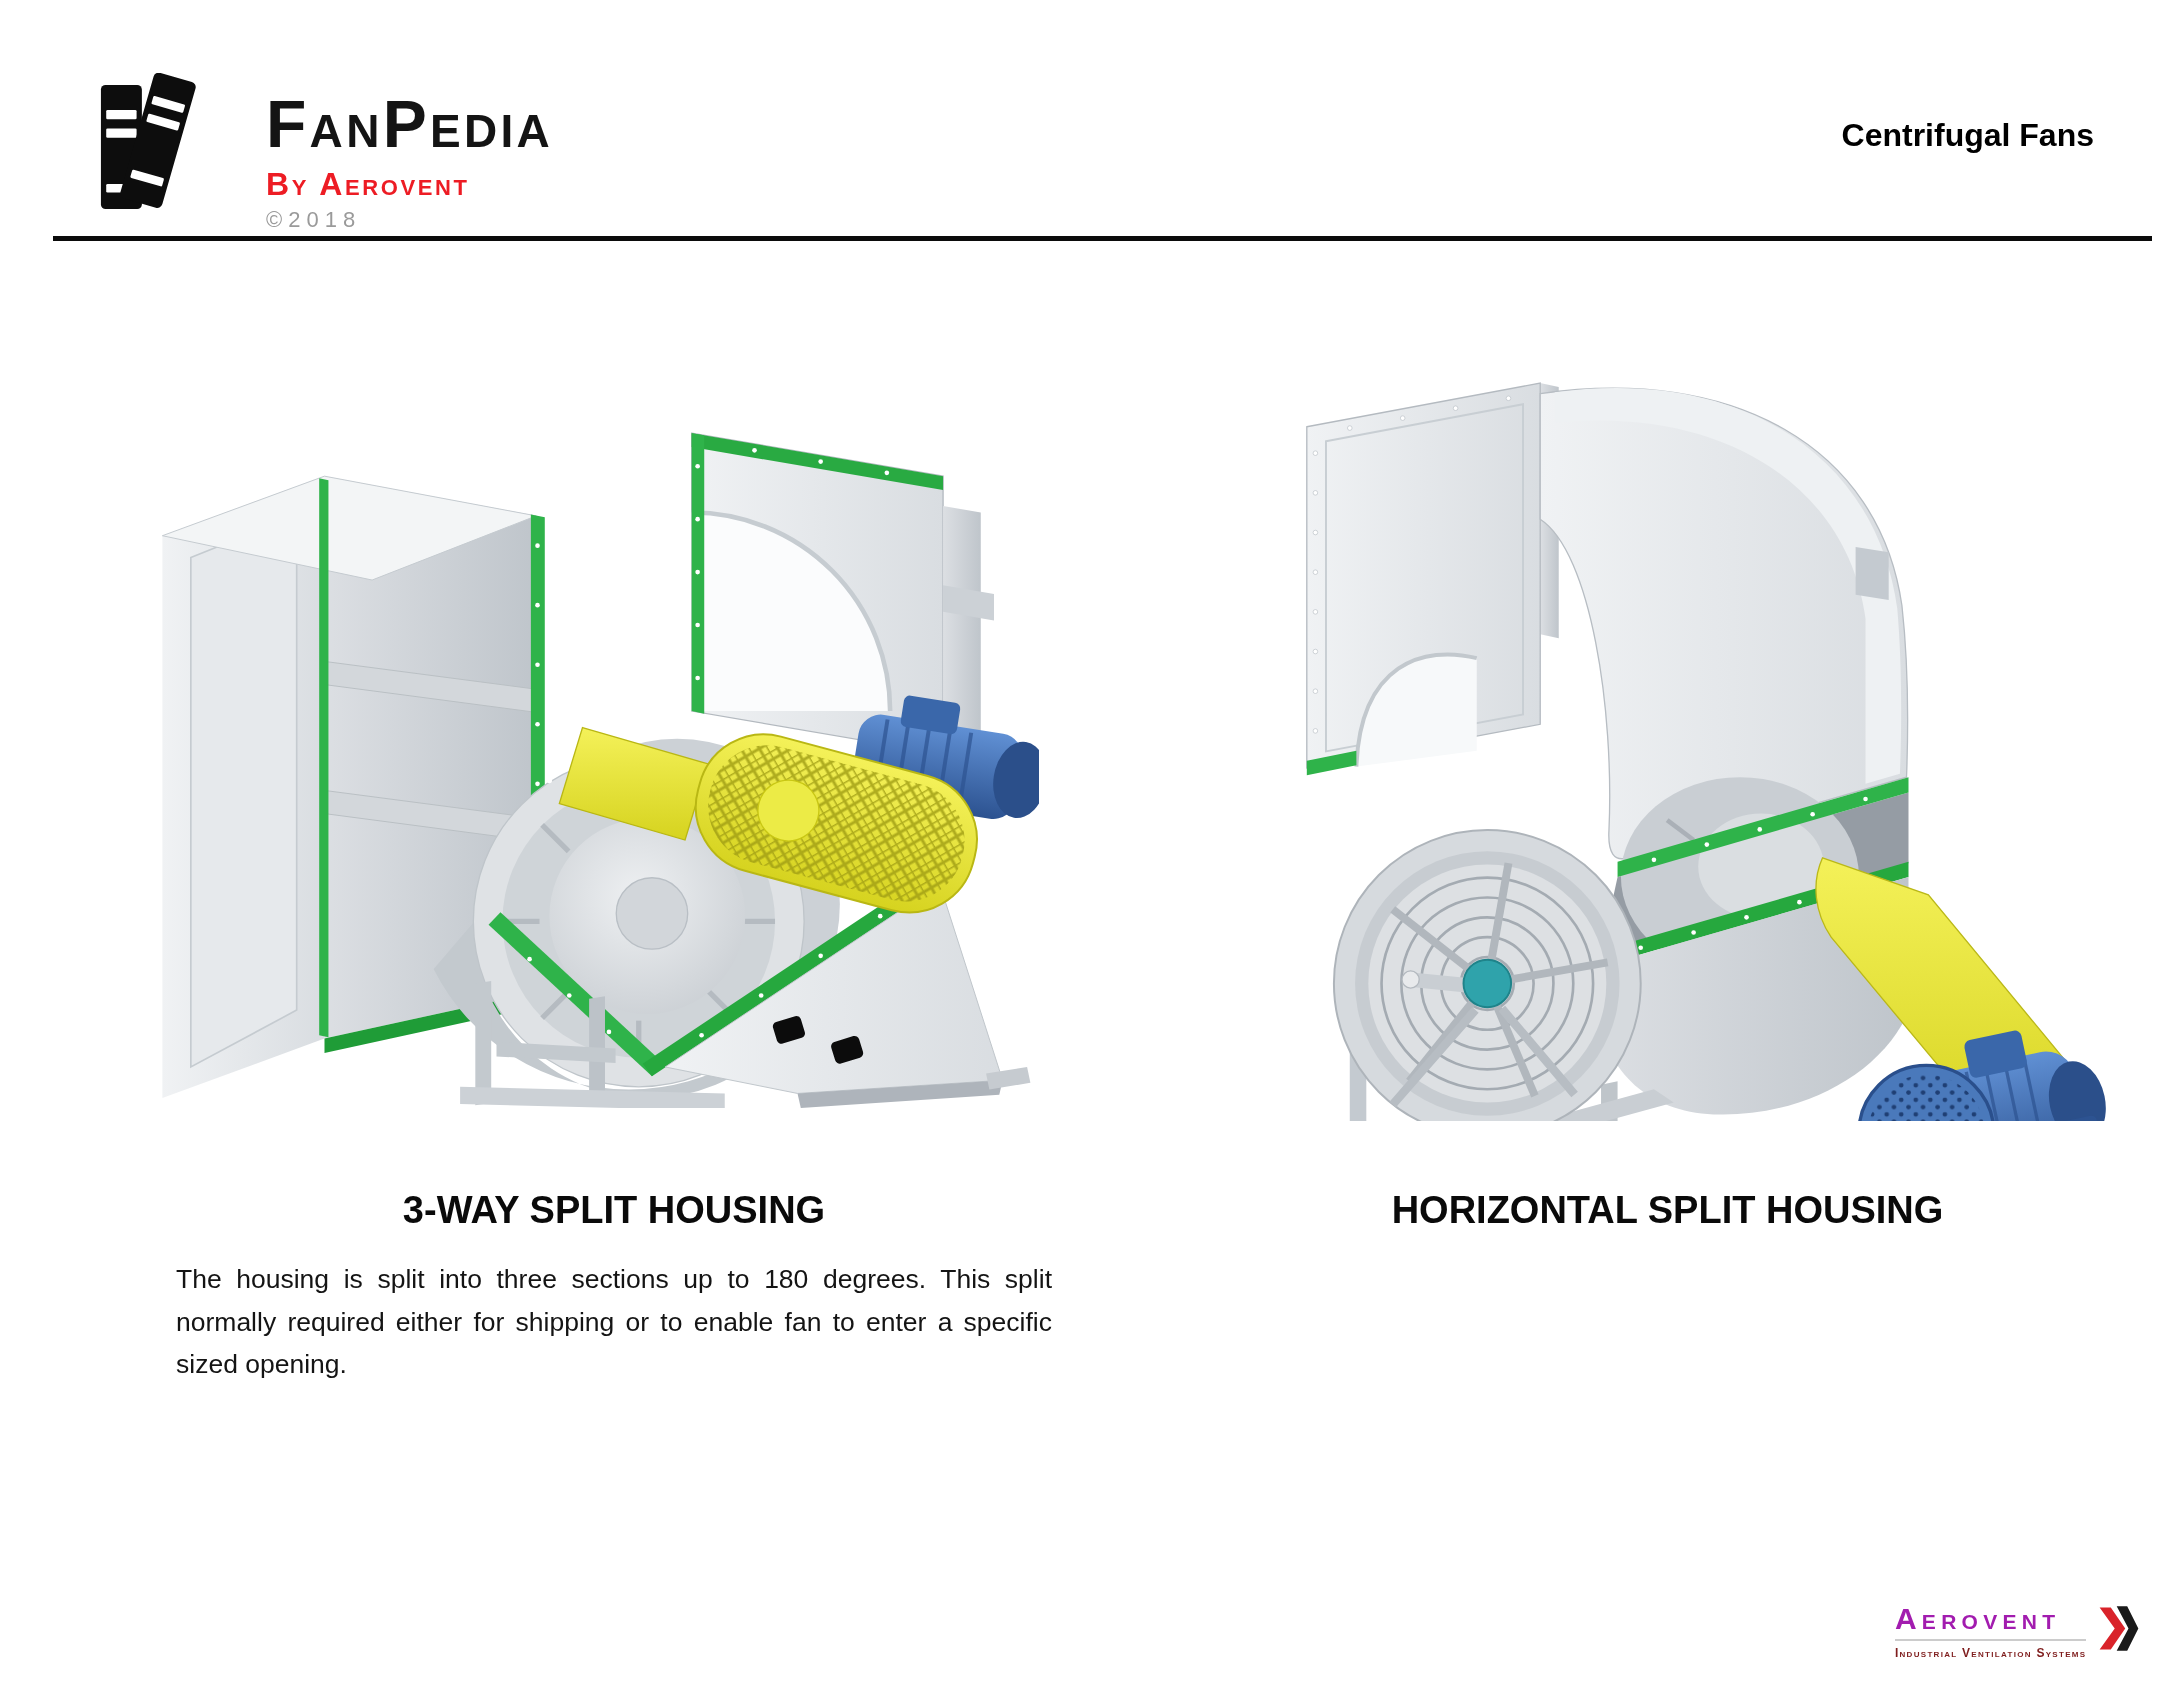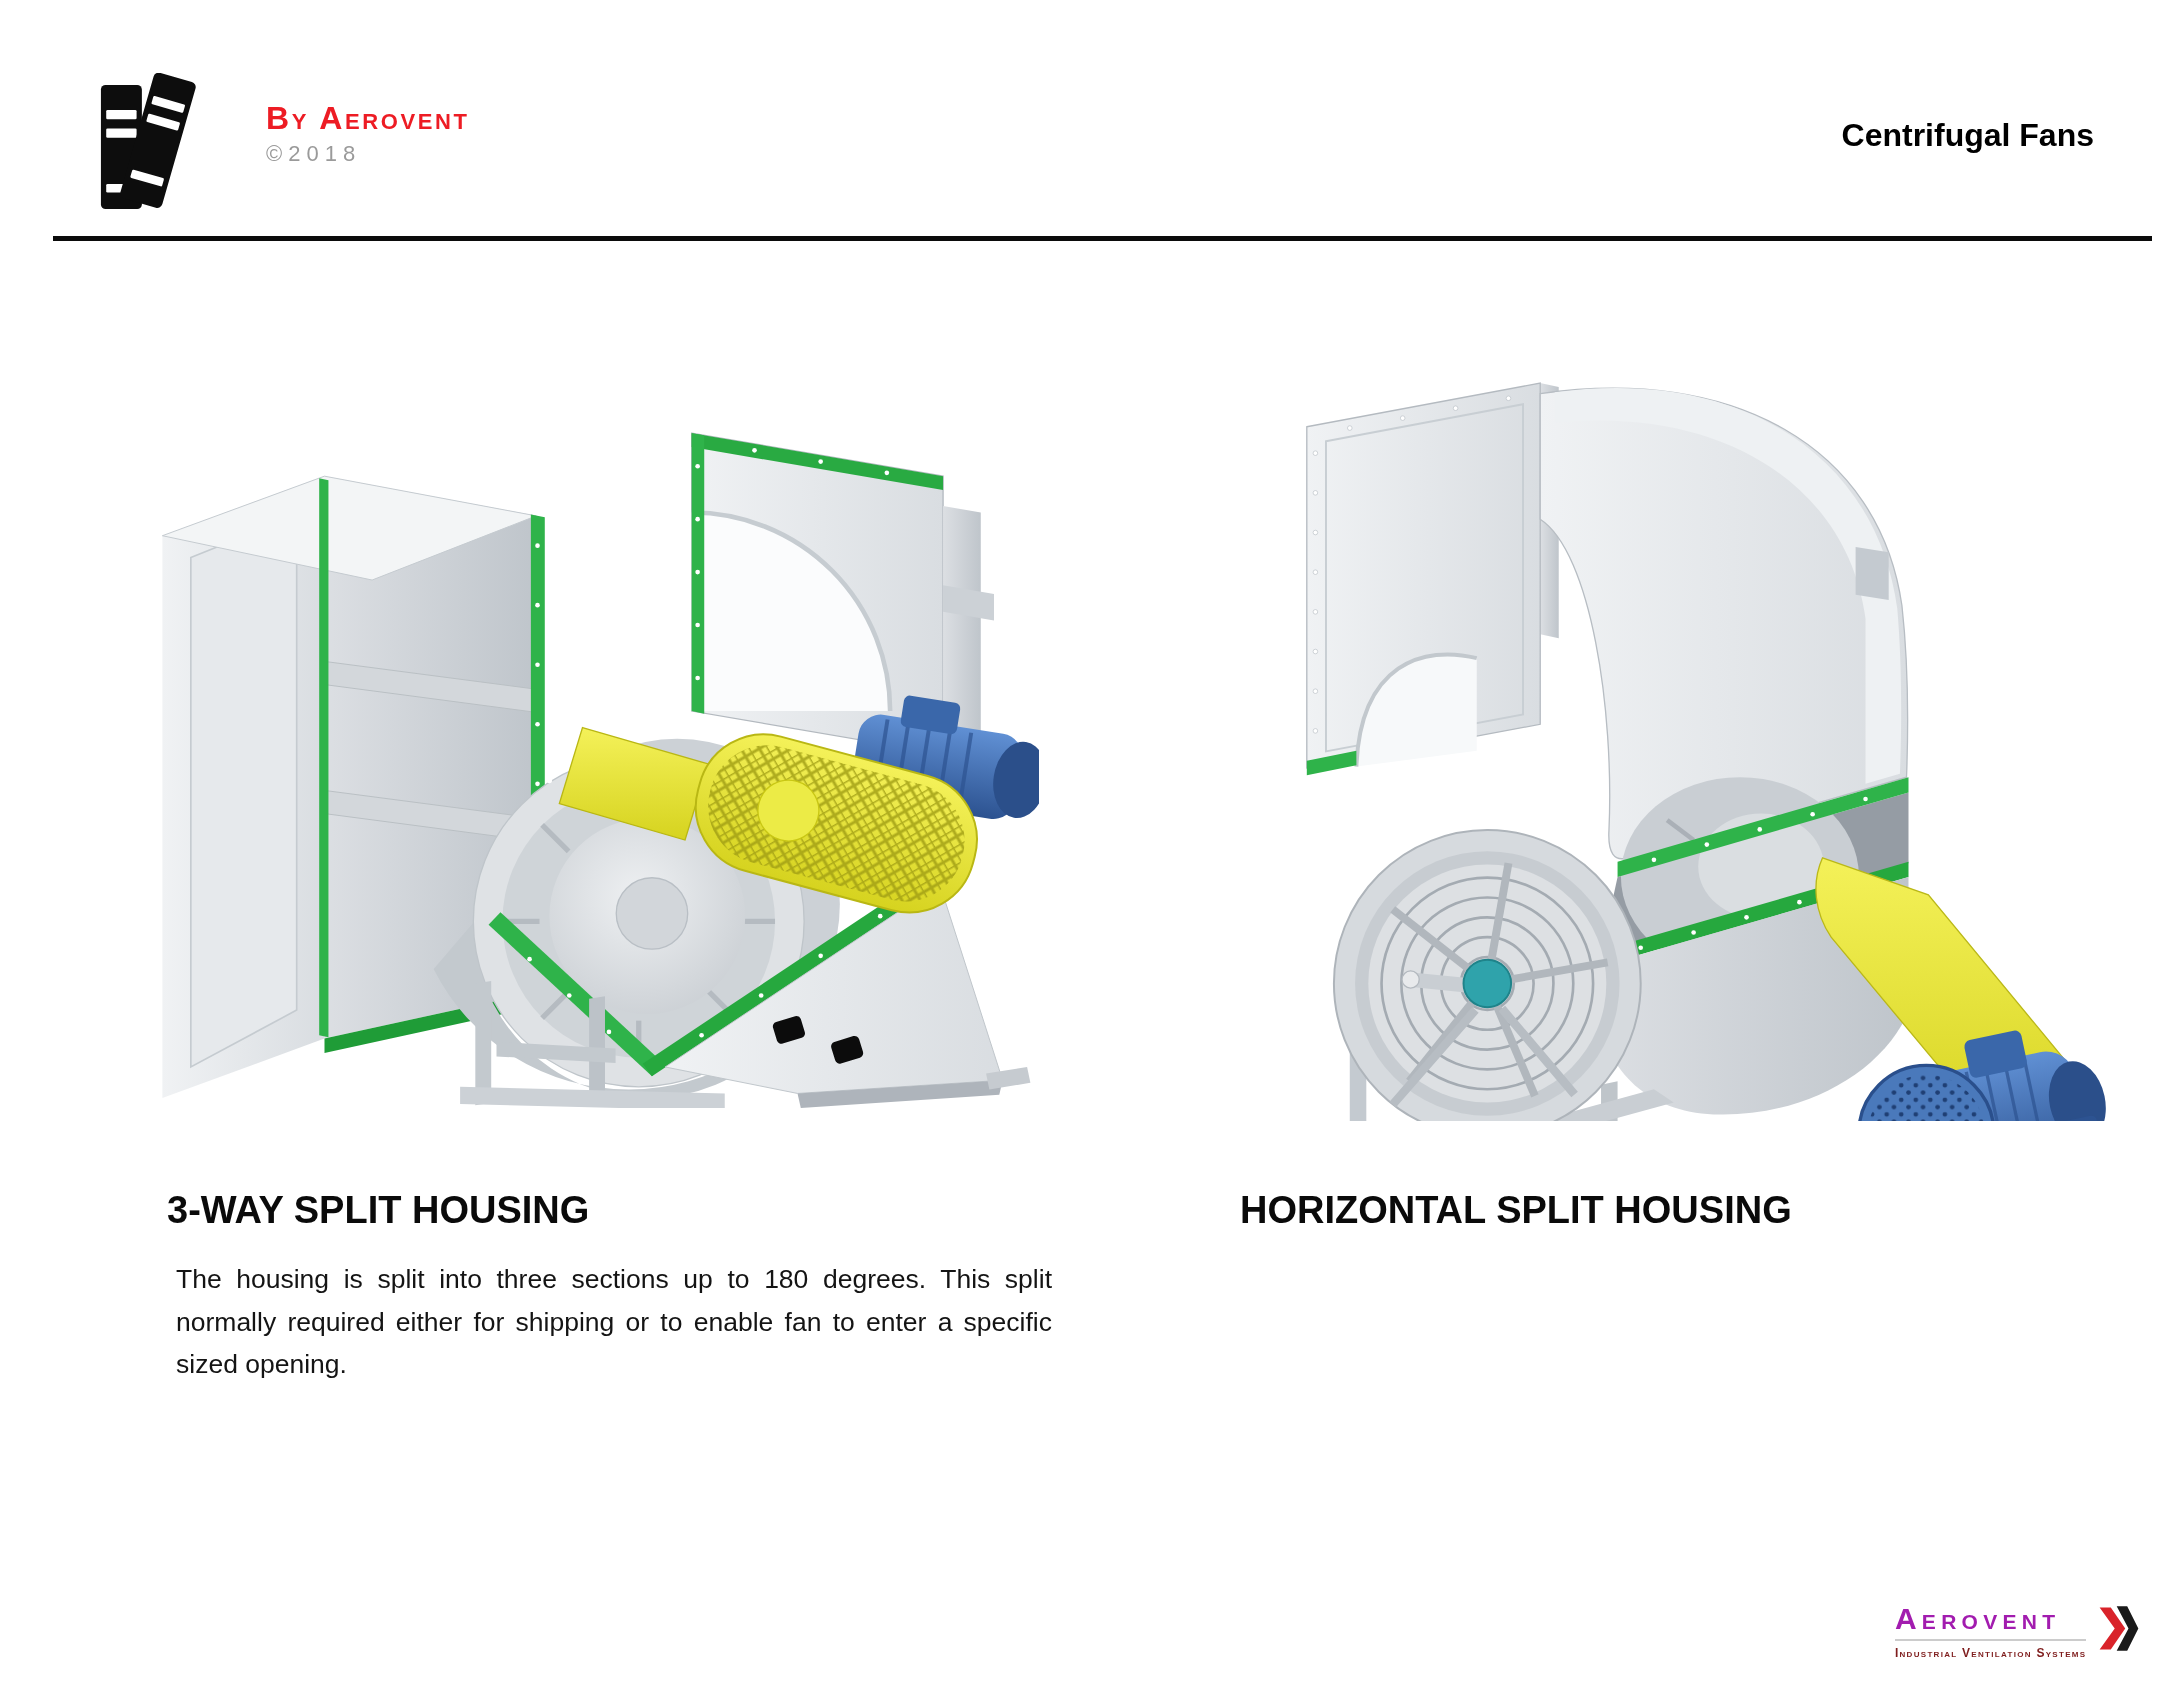--- a/index.html
+++ b/index.html
@@ -16,21 +16,21 @@
   .htitle{position:absolute;right:89px;top:118px;text-align:right;font-weight:700;color:#000;}
   .htitle .l1{font-size:48px;line-height:1.12;}
   .htitle .l2{font-size:32px;line-height:1.12;}
   .hrule{position:absolute;left:53px;top:236px;width:2099px;height:4.6px;background:#0b0b0b;}
   
   .figL{position:absolute;left:126px;top:367px;width:913px;height:741px;}
   .figR{position:absolute;left:1257px;top:354px;width:860px;height:767px;}
   
   .capL{position:absolute;left:167px;top:1190px;width:894px;}
   .capR{position:absolute;left:1240px;top:1190px;width:855px;}
-  .cap-title{font-size:38px;font-weight:700;text-align:left;color:#0a0a0a;margin:0 0 26.5px 0;line-height:1.1;}
+  .cap-title{font-size:38px;font-weight:700;text-align:center;color:#0a0a0a;margin:0 0 26.5px 0;line-height:1.1;}
   .cap-body{font-size:26.5px;line-height:1.6;text-align:justify;color:#141414;margin:9px;}
   
   .aerologo{position:absolute;right:44px;top:1604px;display:flex;align-items:flex-start;gap:10.6px;}
   .aeroname{font-size:30px;font-weight:700;font-variant:small-caps;letter-spacing:5.3px;
             color:#a21caf;line-height:1;white-space:nowrap;}
   .aeroline{height:2px;background:#cccccc;margin:5.3px 0 5.3px 0;}
   .aerotag{font-size:12px;font-weight:700;font-variant:small-caps;letter-spacing:1.3px;
            color:#7f1d1d;line-height:1;white-space:nowrap;}
   .chev{width:42px;height:49px;flex:none;}
   svg{display:block;}
@@ -79,20 +79,21 @@
     <rect x="20" y="168" width="46" height="13" rx="2" fill="#fff"></rect>
     <g transform="rotate(16 120 30)">
       <rect x="86" y="6" width="66" height="198" rx="8" fill="#0d0d0d"></rect>
       <rect x="94" y="42" width="50" height="13" rx="2" fill="#fff"></rect>
       <rect x="94" y="70" width="50" height="13" rx="2" fill="#fff"></rect>
       <rect x="94" y="158" width="50" height="13" rx="2" fill="#fff"></rect>
     </g>
   </svg>
 
   <div class="brandtext">
+    <div class="brand-name">FanPedia</div>
     <div class="brand-byline">By Aerovent</div>
     <div class="brand-copy">©2018</div>
   </div>
 
   <div class="htitle">
     <div class="l2">Centrifugal Fans</div>
   </div>
 
   <div class="hrule"></div>
 

